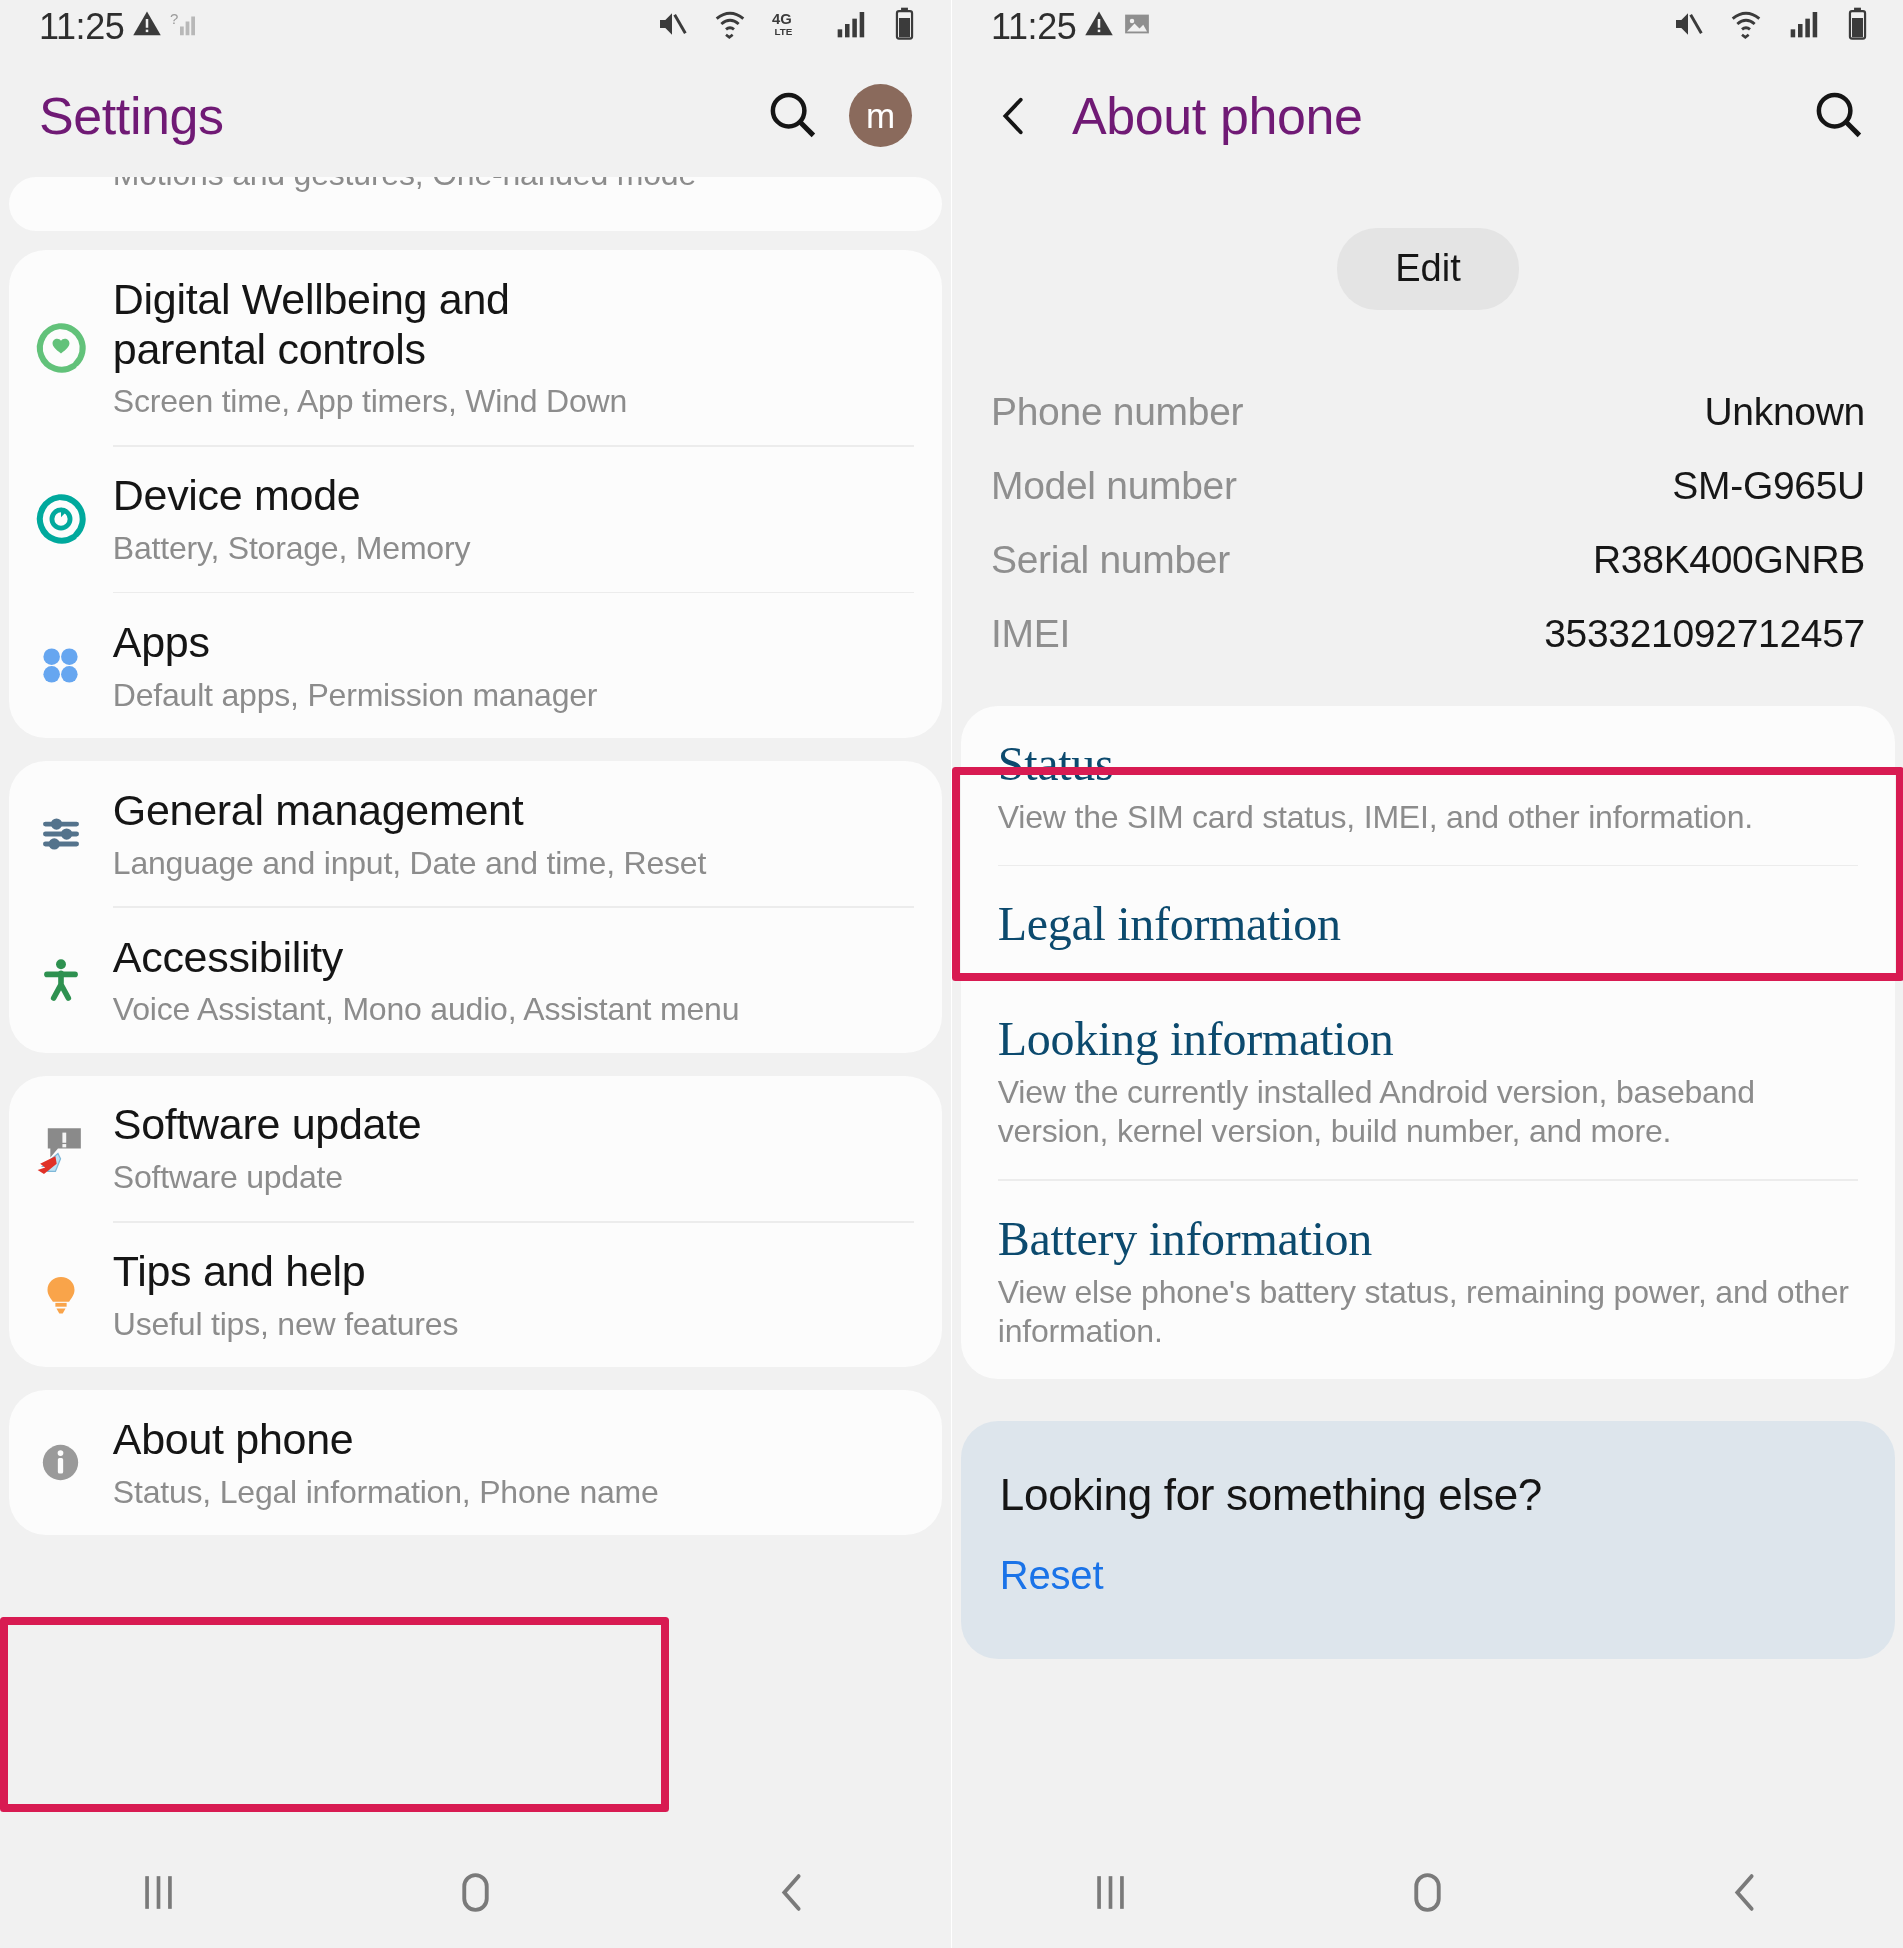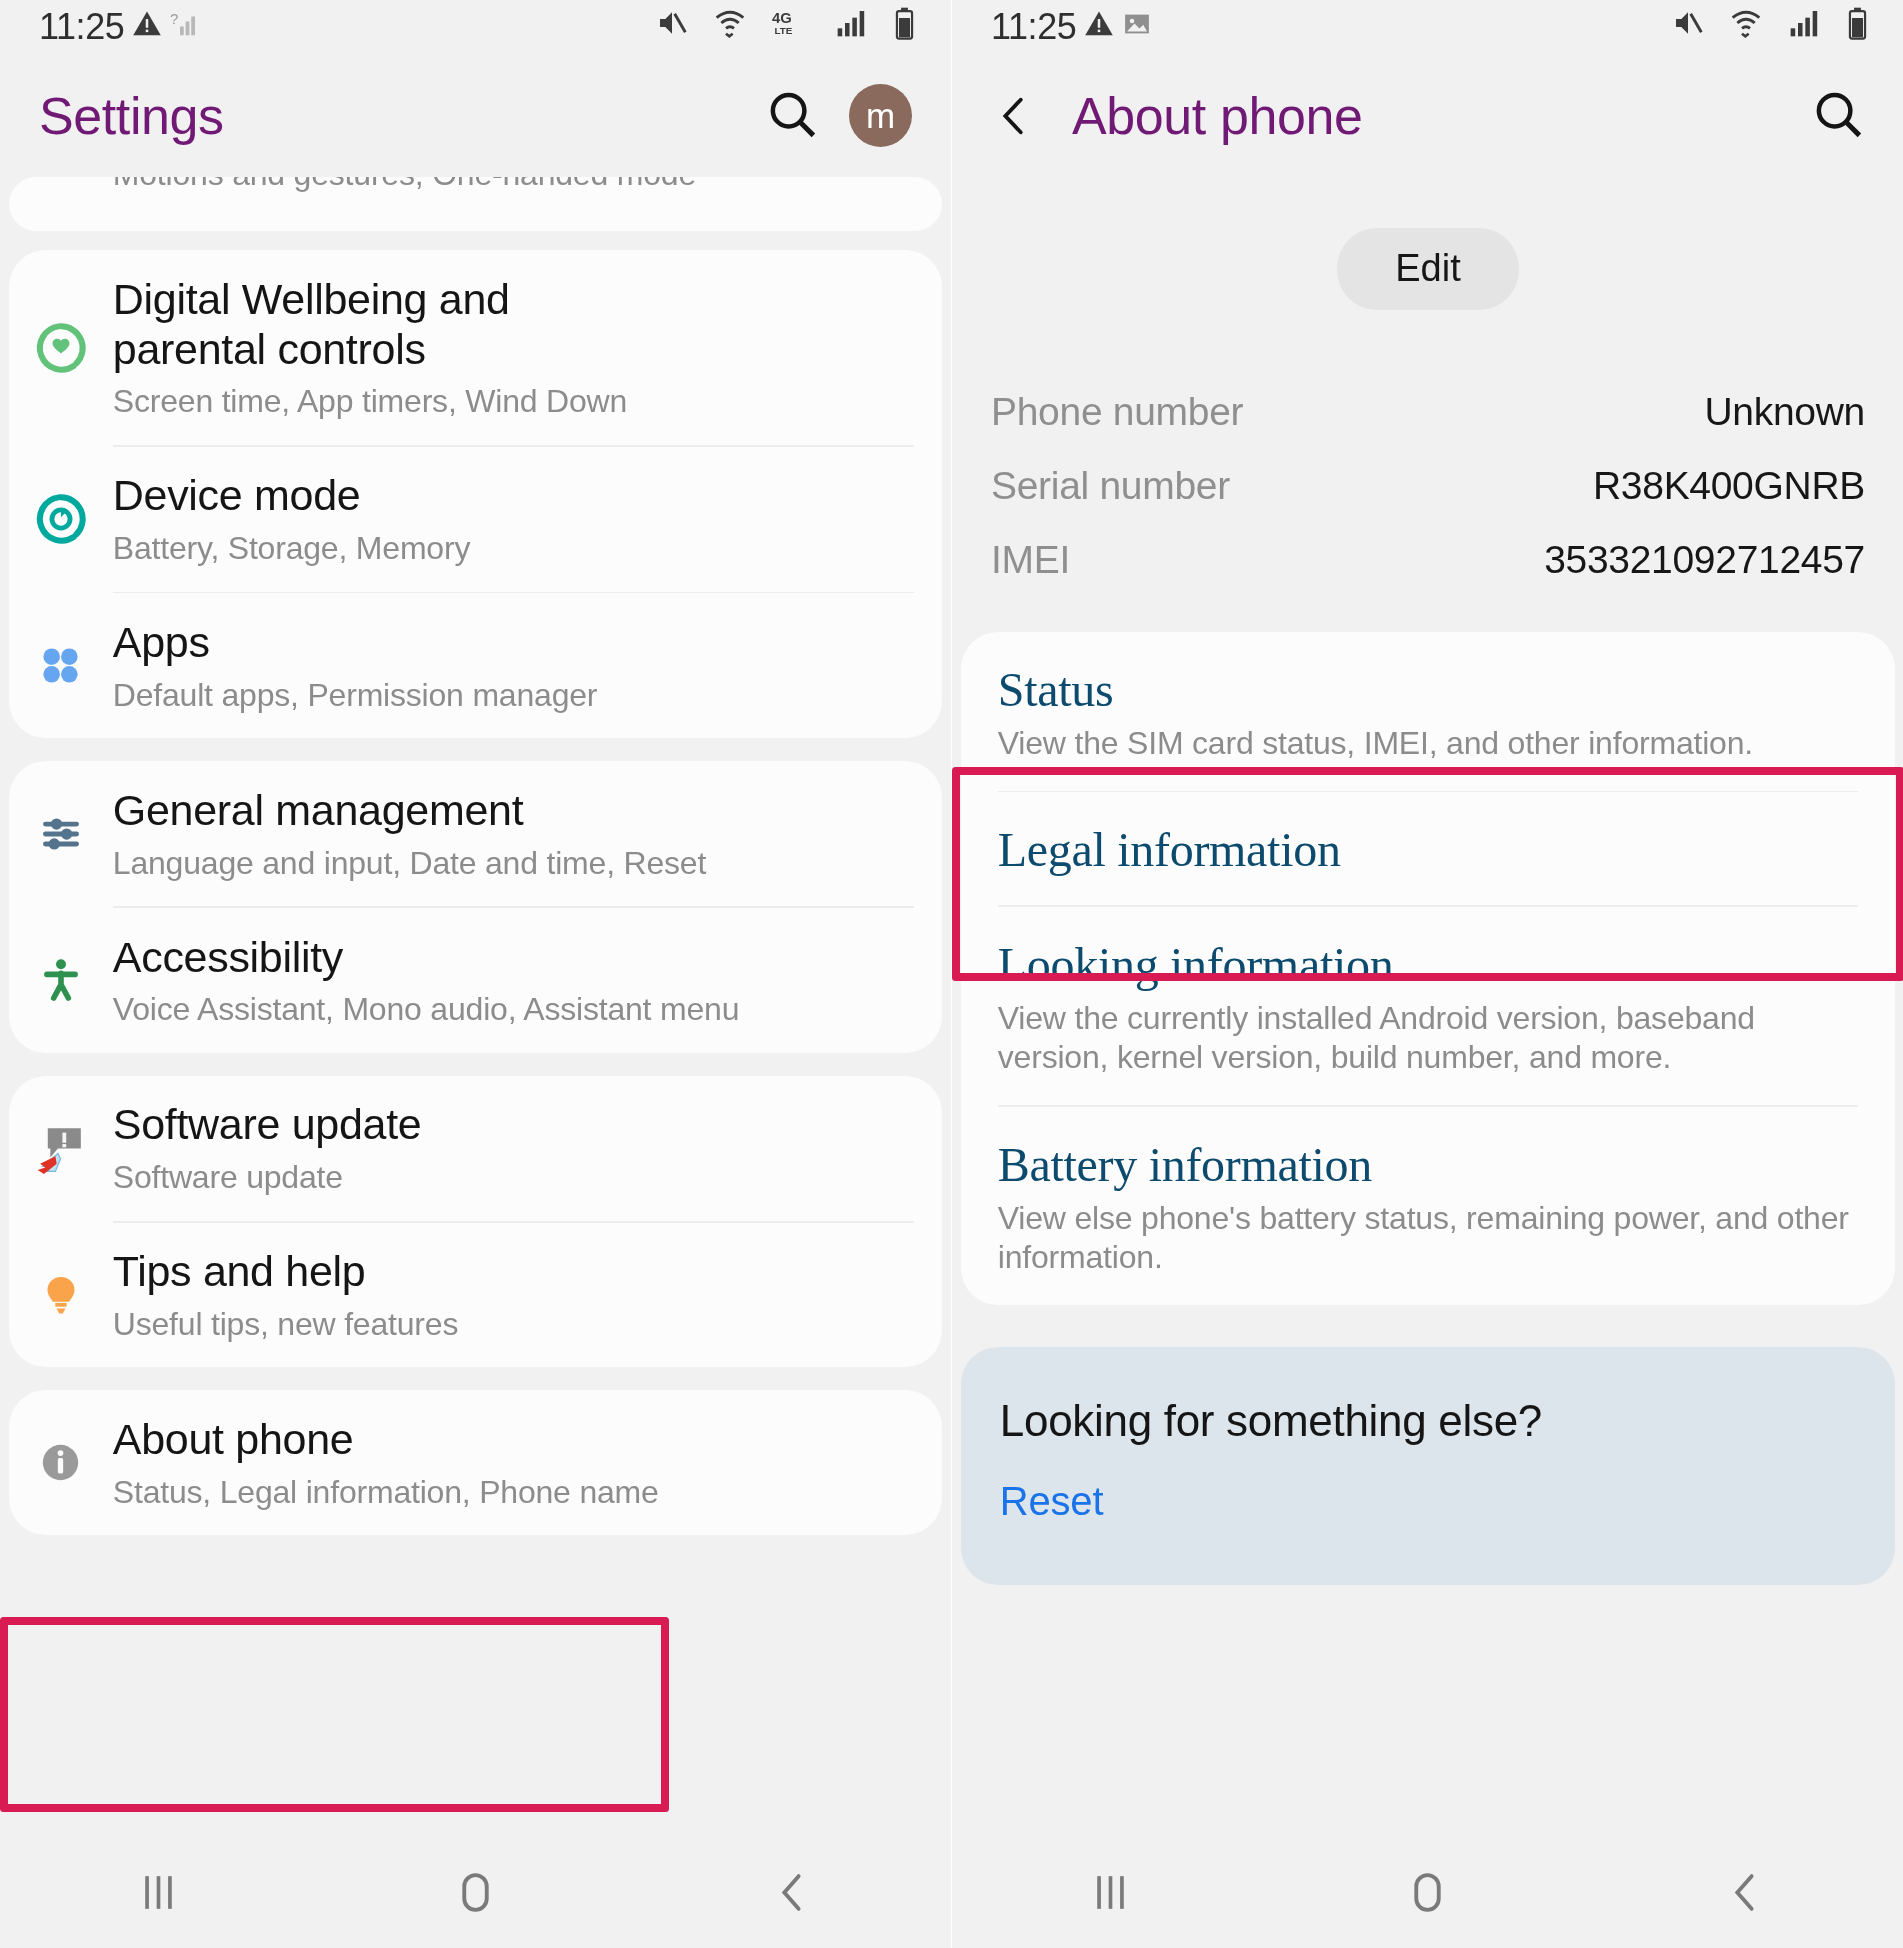--- a/index.html
+++ b/index.html
@@ -21,21 +21,21 @@
 
   
   .statusbar {
     height: 54px;
     display: flex; align-items: center;
     padding: 0 35px 0 39px;
     font-size: 35px; color: #3b3b3b;
   }
   .sb-left { display: flex; align-items: center; gap: 8px; }
   .sb-time { font-size: 36px; letter-spacing: -0.4px; color: #2e2e2e; }
-  .sb-right { margin-left: auto; display: flex; align-items: center; gap: 26px; }
+  .sb-right { margin-left: auto; display: flex; align-items: flex-end; gap: 26px; }
   .sb-ico { display: block; }
 
   
   .header {
     height: 123px;
     display: flex; align-items: center;
     padding: 0 39px;
   }
   .header-title {
     font-size: 52px; color: #701a75; font-weight: 400;
@@ -463,20 +463,24 @@
     <div class="edit-wrap">
       <button class="edit-btn">Edit</button>
     </div>
 
     <div class="kv-list">
       <div class="kv">
         <span class="kv-k">Phone number</span>
         <span class="kv-v">Unknown</span>
       </div>
       <div class="kv">
+        <span class="kv-k">Model number</span>
+        <span class="kv-v">SM-G965U</span>
+      </div>
+      <div class="kv">
         <span class="kv-k">Serial number</span>
         <span class="kv-v">R38K400GNRB</span>
       </div>
       <div class="kv">
         <span class="kv-k">IMEI</span>
         <span class="kv-v">353321092712457</span>
       </div>
     </div>
 
     <div class="rcard">

